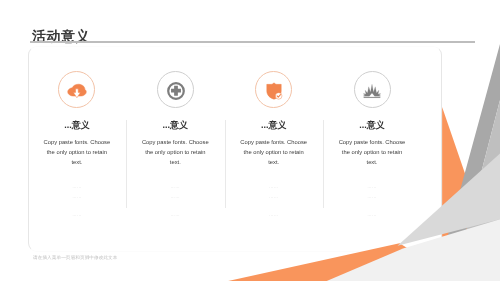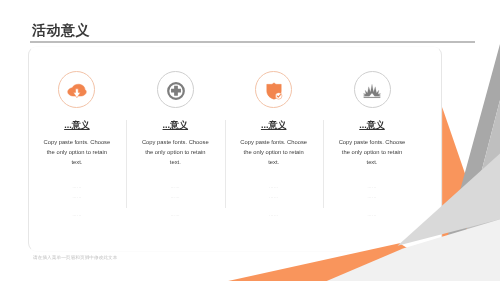--- a/index.html
+++ b/index.html
@@ -1,36 +1,36 @@
 <!DOCTYPE html>
 <html><head>
 <meta charset="utf-8">
 <style>
   html,body{margin:0;padding:0;}
   body{width:500px;height:281px;overflow:hidden;background:#ffffff;
        font-family:"Liberation Sans",sans-serif;}
   #slide{position:relative;width:500px;height:281px;background:#ffffff;overflow:hidden;}
   .deco{position:absolute;left:0;top:0;width:500px;height:281px;}
 
-  .title{position:absolute;left:32px;top:23px;font-size:14px;font-weight:bold;color:#3a3a3a;letter-spacing:0.5px;line-height:1;}
+  .title{position:absolute;left:32px;top:29px;font-size:14px;font-weight:bold;color:#3a3a3a;letter-spacing:0.5px;line-height:1;}
   .titleline{position:absolute;left:30px;top:41.4px;width:445px;height:1.7px;background:#bdbdbd;}
 
   .card{position:absolute;left:28px;top:46px;width:414px;height:206px;
         border:1px solid #e6e6e6;border-top-color:#fcfcfc;border-bottom-color:#fcfcfc;
         border-radius:9px;background:#ffffff;box-sizing:border-box;}
 
   .col{position:absolute;top:46px;width:98px;height:206px;}
   .divider{position:absolute;top:120px;width:1px;height:88px;background:#e9e9e9;}
 
   .iconwrap{position:absolute;left:50%;top:25px;margin-left:-18.5px;width:37px;height:37px;border-radius:50%;box-sizing:border-box;}
   .iconwrap.orange{border:1px solid #f3c3a8;}
   .iconwrap.gray{border:1px solid #cfcfcf;}
   .iconwrap svg{position:absolute;left:50%;top:50%;transform:translate(-50%,-50%);display:block;overflow:visible;}
 
-  .heading{position:absolute;left:0;right:0;top:75px;text-align:center;font-size:9px;font-weight:bold;color:#333333;line-height:1;text-decoration:underline;}
+  .heading{position:absolute;left:0;right:0;top:75px;text-align:center;font-size:9px;font-weight:bold;color:#333333;line-height:1;}
   .body{position:absolute;left:13px;width:72px;top:92.2px;text-align:center;font-size:5.8px;color:#3c3c3c;line-height:9.9px;}
   .note{position:absolute;left:0;right:0;text-align:center;font-size:4.4px;color:#d9d9d9;line-height:1;letter-spacing:0.3px;}
 
   .footer{position:absolute;left:33px;top:255px;font-size:4.6px;color:#bdbdbd;letter-spacing:0.1px;}
 </style>
 </head>
 <body>
 
 <div id="slide">
 

